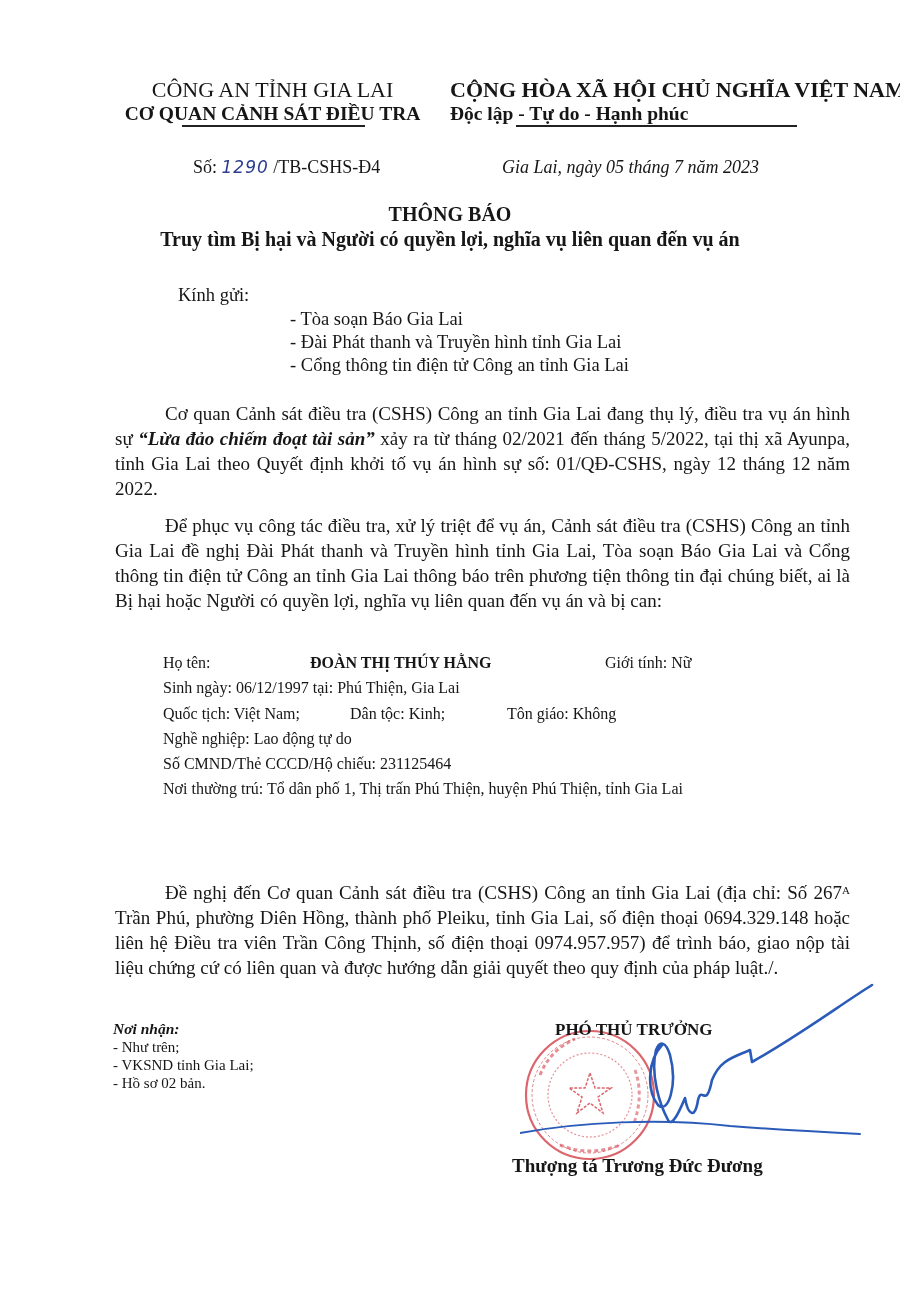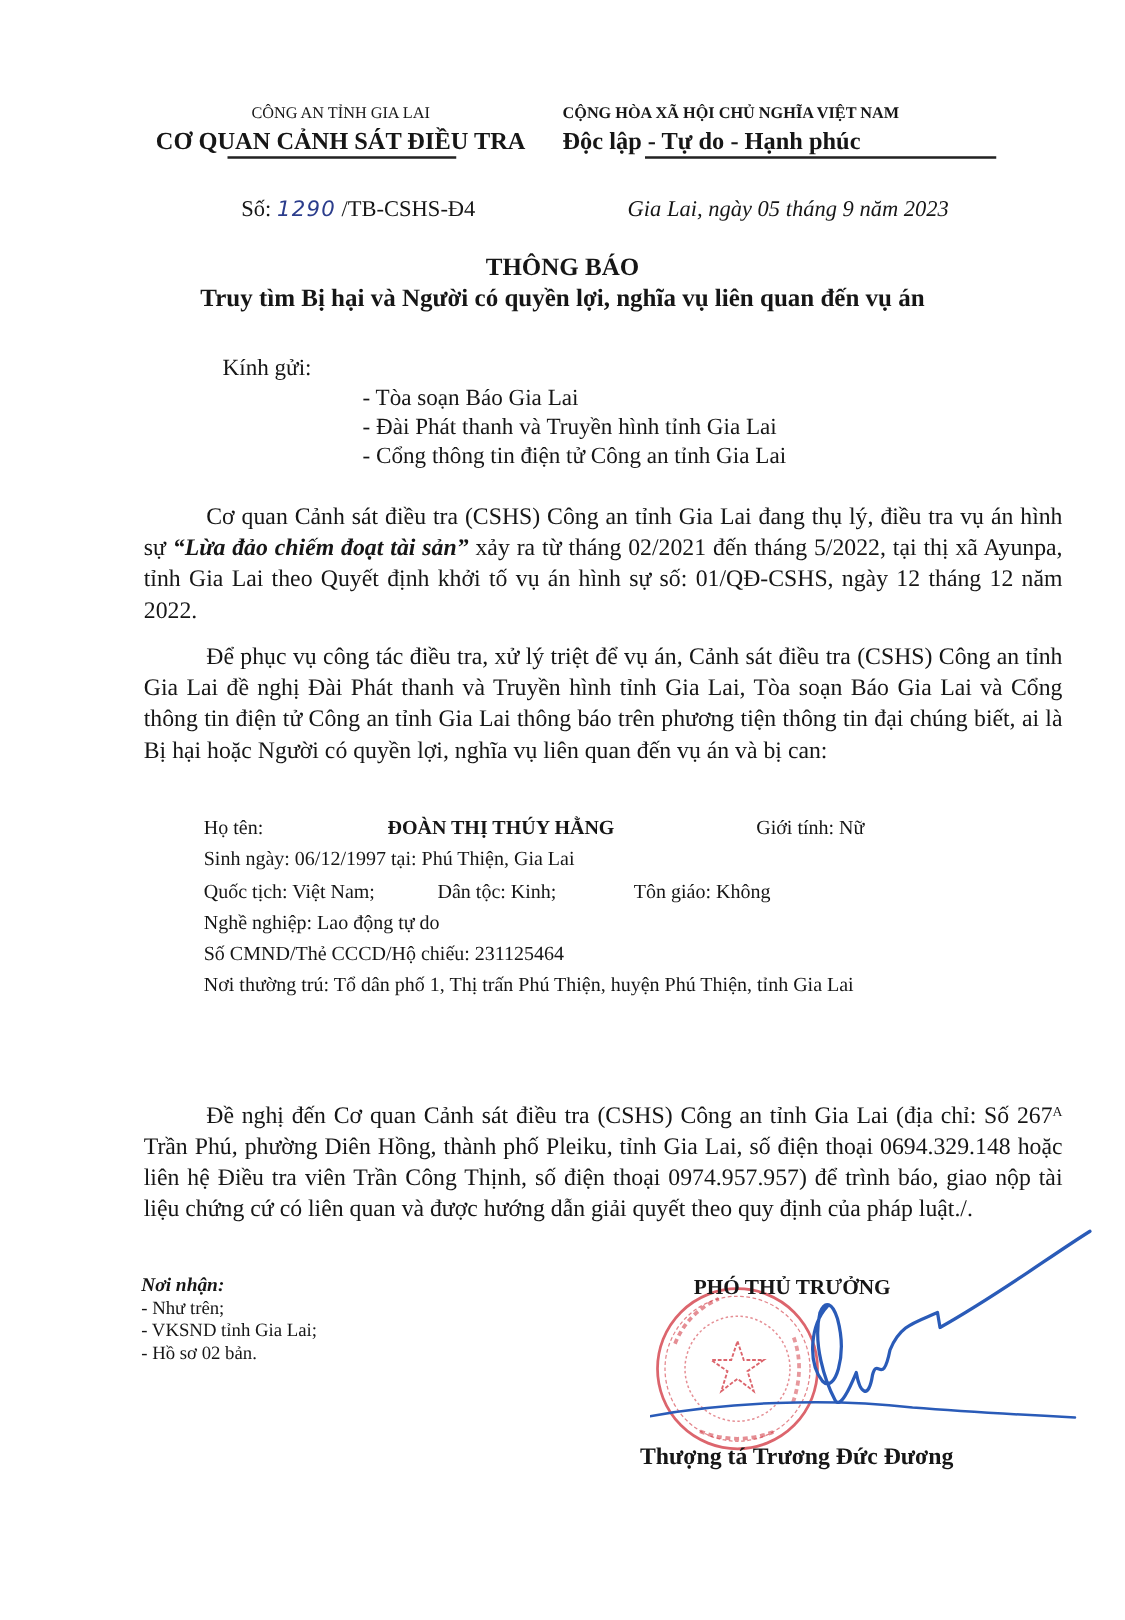--- a/index.html
+++ b/index.html
@@ -4,21 +4,21 @@
   <style>
     html, body { margin: 0; padding: 0; background: #ffffff; }
     body {
       width: 900px; height: 1296px; position: relative; overflow: hidden;
       font-family: "Liberation Serif", "DejaVu Serif", serif;
       color: #161616;
     }
     .abs { position: absolute; }
     .hdr-left { left: 100px; top: 78px; width: 345px; text-align: center; }
     .hdr-right { left: 450px; top: 78px; width: 412px; }
-    .hdr-line1 { font-size: 13px; line-height: 24px; white-space: nowrap; }
+    .hdr-line1 { font-size: 22px; line-height: 24px; white-space: nowrap; }
     .hdr-line2 { font-size: 19.5px; line-height: 24px; font-weight: bold; white-space: nowrap; }
     .hdr-right .hdr-line1 { font-weight: bold; }
     .ul-left { position: absolute; left: 82px; top: 47px; width: 183px; height: 1.5px; background: #222; }
     .ul-right { position: absolute; left: 66px; top: 47px; width: 281px; height: 1.5px; background: #222; }
     .so { left: 173px; top: 157px; font-size: 18px; white-space: nowrap; margin-left: 20px; }
     .so-num { font-family: "DejaVu Sans", sans-serif; font-style: italic; color: #2b3d8c; font-size: 17px; letter-spacing: 1px; }
     .dateline { left: 502px; top: 157px; font-size: 18px; font-style: italic; white-space: nowrap; }
     .title { left: 0; width: 900px; top: 203px; text-align: center; font-weight: bold; font-size: 20px; }
     .subtitle { left: 0; width: 900px; top: 228px; text-align: center; font-weight: bold; font-size: 20px; white-space: nowrap; }
     .kinhgui { left: 178px; top: 285px; font-size: 18.5px; }
@@ -54,21 +54,21 @@
 <div class="abs hdr-right">
   <div class="hdr-line1">CỘNG HÒA XÃ HỘI CHỦ NGHĨA VIỆT NAM</div>
   <div class="hdr-line2">Độc lập - Tự do - Hạnh phúc</div>
   <div class="ul-right"></div>
 </div>
 
 <div class="abs so">
   <span>Số:</span>
   <span class="so-num">1290</span><span> /TB-CSHS-Đ4</span>
 </div>
-<div class="abs dateline">Gia Lai, ngày 05 tháng 9 năm 2023</div>
+<div class="abs dateline">Gia Lai, ngày 05 tháng 7 năm 2023</div>
 
 <div class="abs title">THÔNG BÁO</div>
 <div class="abs subtitle">Truy tìm Bị hại và Người có quyền lợi, nghĩa vụ liên quan đến vụ án</div>
 
 <div class="abs kinhgui">Kính gửi:</div>
 <div class="abs recips">
   <div>- Tòa soạn Báo Gia Lai</div>
   <div>- Đài Phát thanh và Truyền hình tỉnh Gia Lai</div>
   <div>- Cổng thông tin điện tử Công an tỉnh Gia Lai</div>
 </div>

